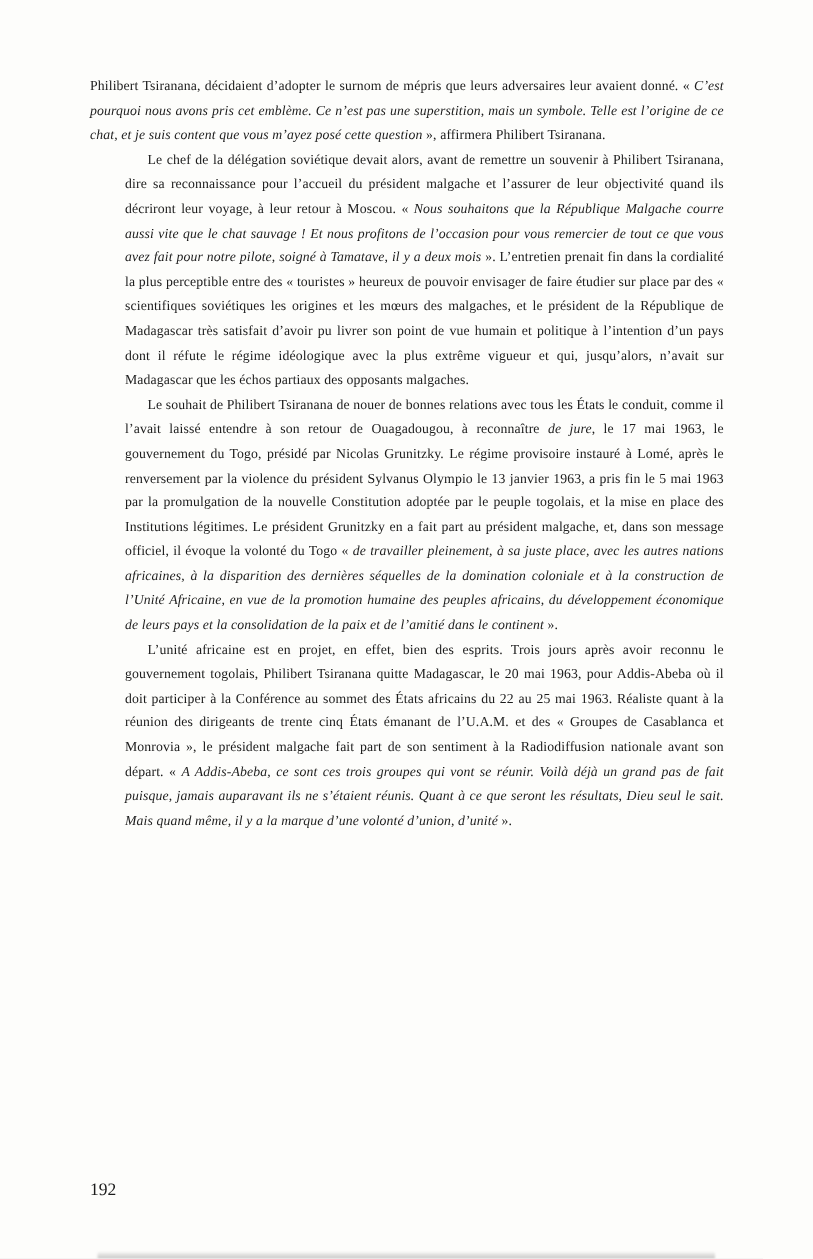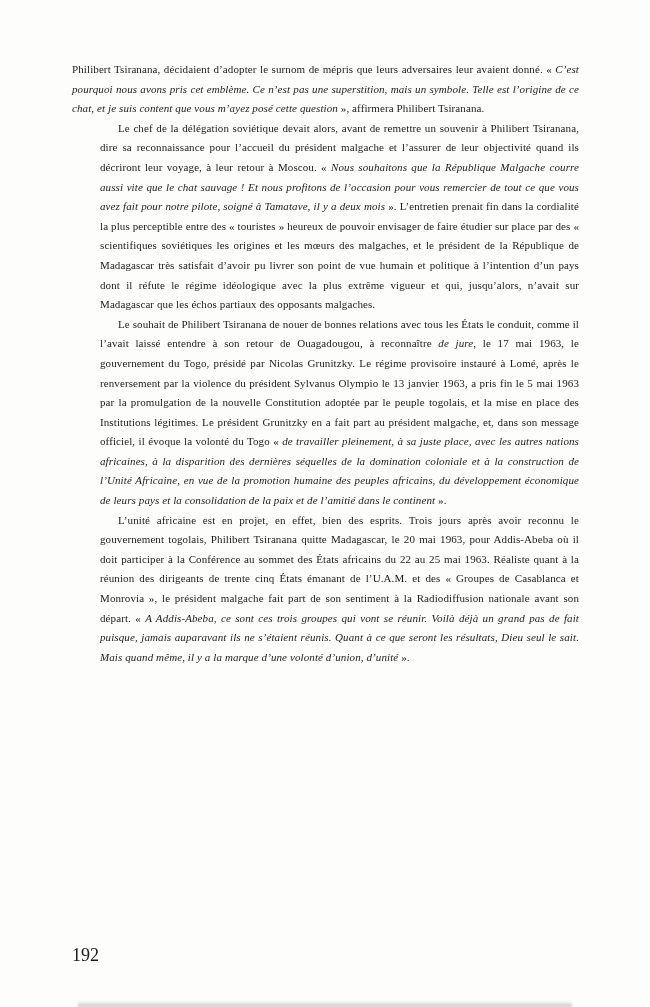--- a/index.html
+++ b/index.html
@@ -36,21 +36,21 @@
     text-indent: 18px;
     margin-left: 28px;
   }
   .seg.italic {
     font-style: italic;
   }
   .page-number {
     position: absolute;
     left: 72px;
     top: 945px;
-    font-size: 18px;
+    font-size: 14px;
     color: #1b1b1b;
   }
   .scan-edge-artifact {
     position: absolute;
     bottom: 0;
     left: 12%;
     right: 12%;
     height: 6px;
     background: linear-gradient(to bottom, rgba(0,0,0,0) 0%, rgba(90,90,90,0.35) 100%);
     filter: blur(1px);

